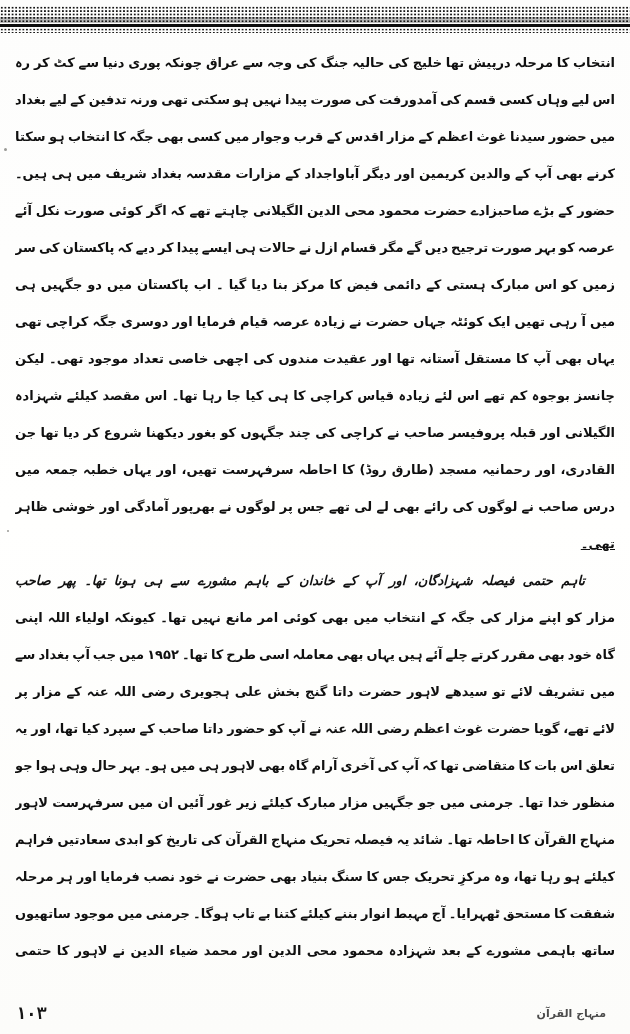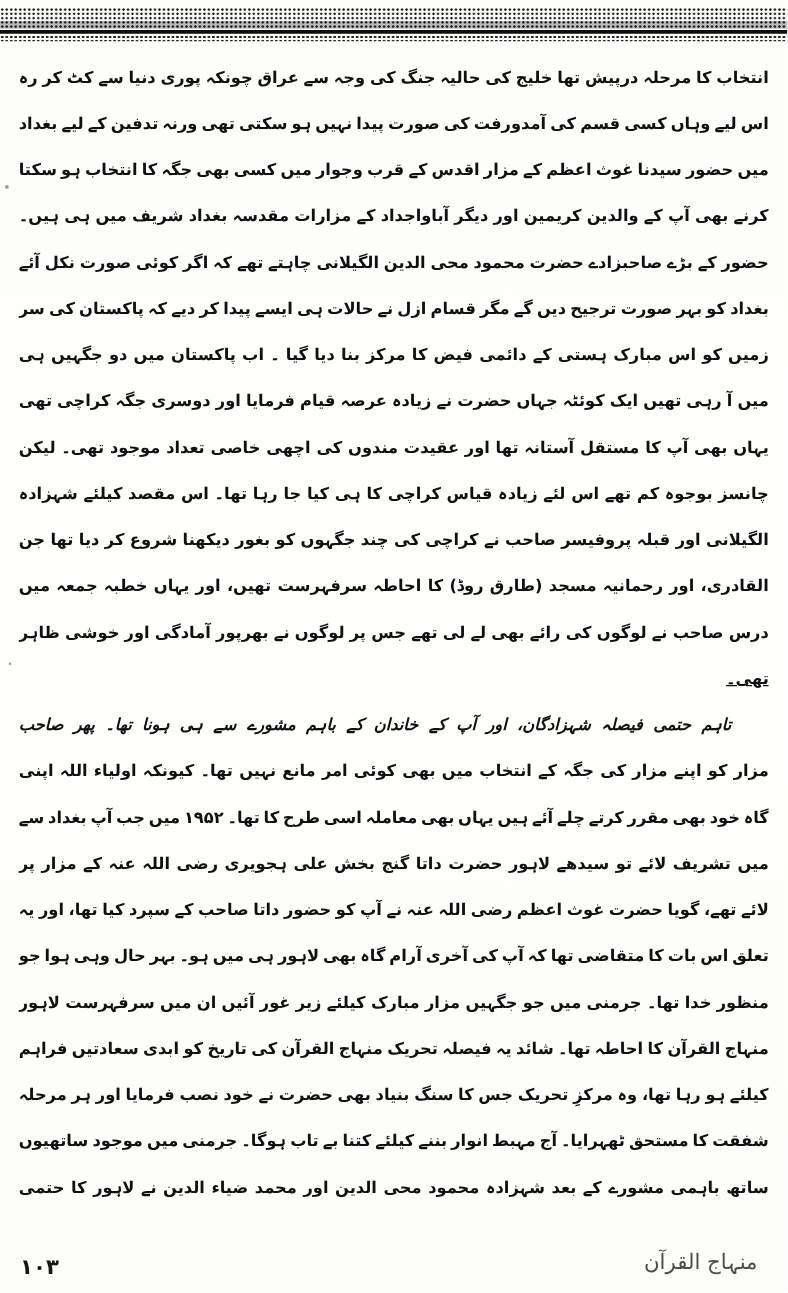--- a/index.html
+++ b/index.html
@@ -72,27 +72,28 @@
   
   .page-number {
     position: absolute;
     left: 16px;
     bottom: 10px;
     direction: rtl;
     font-size: 17px;
     font-weight: bold;
     color: #161616;
     letter-spacing: 1px;
+    font-family: Liberation Mono, monospace;
   }
   .pub-mark {
     position: absolute;
     right: 24px;
     bottom: 14px;
-    font-size: 17px;
-    font-weight: normal;
+    font-size: 11px;
+    font-weight: bold;
     color: #2e2e2e;
     opacity: 0.85;
   }
   
   .speck { position: absolute; background: #9a9a96; border-radius: 50%; }
   .speck.s1 { width: 3px; height: 3px; left: 4px; top: 148px; }
   .speck.s2 { width: 2px; height: 2px; left: 7px; top: 530px; }
 </style>
 </head>
 <body>
@@ -107,21 +108,21 @@
 
   <div class="speck s1"></div>
   <div class="speck s2"></div>
 
   <main class="text-block">
     <div class="line">انتخاب کا مرحلہ درپیش تھا خلیج کی حالیہ جنگ کی وجہ سے عراق چونکہ پوری دنیا سے کٹ کر رہ گیا ہے</div>
     <div class="line">اس لیے وہاں کسی قسم کی آمدورفت کی صورت پیدا نہیں ہو سکتی تھی ورنہ تدفین کے لیے بغداد شریف</div>
     <div class="line">میں حضور سیدنا غوث اعظم کے مزار اقدس کے قرب وجوار میں کسی بھی جگہ کا انتخاب ہو سکتا تھا</div>
     <div class="line">کرنے بھی آپ کے والدین کریمین اور دیگر آباواجداد کے مزارات مقدسہ بغداد شریف میں ہی ہیں۔</div>
     <div class="line">حضور کے بڑے صاحبزادے حضرت محمود محی الدین الگیلانی چاہتے تھے کہ اگر کوئی صورت نکل آئے تو وہ</div>
-    <div class="line">بغداد کو بہر صورت ترجیح دیں گے مگر قسام ازل نے حالات ہی ایسے پیدا کر دیے کہ پاکستان کی سر</div>
+    <div class="line">عرصہ کو بہر صورت ترجیح دیں گے مگر قسام ازل نے حالات ہی ایسے پیدا کر دیے کہ پاکستان کی سر</div>
     <div class="line">زمیں کو اس مبارک ہستی کے دائمی فیض کا مرکز بنا دیا گیا ۔ اب پاکستان میں دو جگہیں ہی لامحالہ ذہن</div>
     <div class="line">میں آ رہی تھیں ایک کوئٹہ جہاں حضرت نے زیادہ عرصہ قیام فرمایا اور دوسری جگہ کراچی تھی کیونکہ</div>
     <div class="line">یہاں بھی آپ کا مستقل آستانہ تھا اور عقیدت مندوں کی اچھی خاصی تعداد موجود تھی۔ لیکن کوئٹہ کے</div>
     <div class="line">چانسز بوجوہ کم تھے اس لئے زیادہ قیاس کراچی کا ہی کیا جا رہا تھا۔ اس مقصد کیلئے شہزادہ عبدالقادر</div>
     <div class="line">الگیلانی اور قبلہ پروفیسر صاحب نے کراچی کی چند جگہوں کو بغور دیکھنا شروع کر دیا تھا جن میں مرکز</div>
     <div class="line">القادری، اور رحمانیہ مسجد (طارق روڈ) کا احاطہ سرفہرست تھیں، اور یہاں خطبہ جمعہ میں مولانا اصغر</div>
     <div class="line">درس صاحب نے لوگوں کی رائے بھی لے لی تھے جس پر لوگوں نے بھرپور آمادگی اور خوشی ظاہر کردی</div>
     <div class="line p-end">تھی۔</div>
     <div class="line p-indent">تاہم حتمی فیصلہ شہزادگان، اور آپ کے خاندان کے باہم مشورے سے ہی ہونا تھا۔ پھر صاحب</div>
     <div class="line">مزار کو اپنے مزار کی جگہ کے انتخاب میں بھی کوئی امر مانع نہیں تھا۔ کیونکہ اولیاء اللہ اپنی آخری آرام</div>

